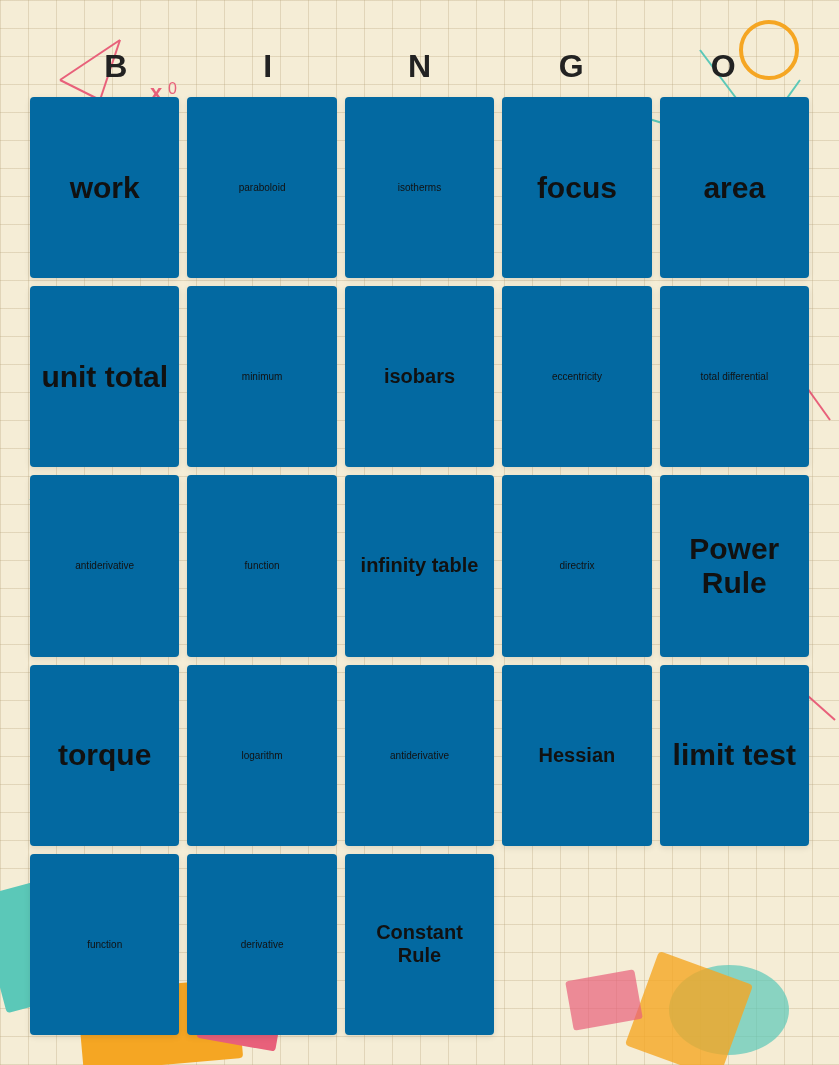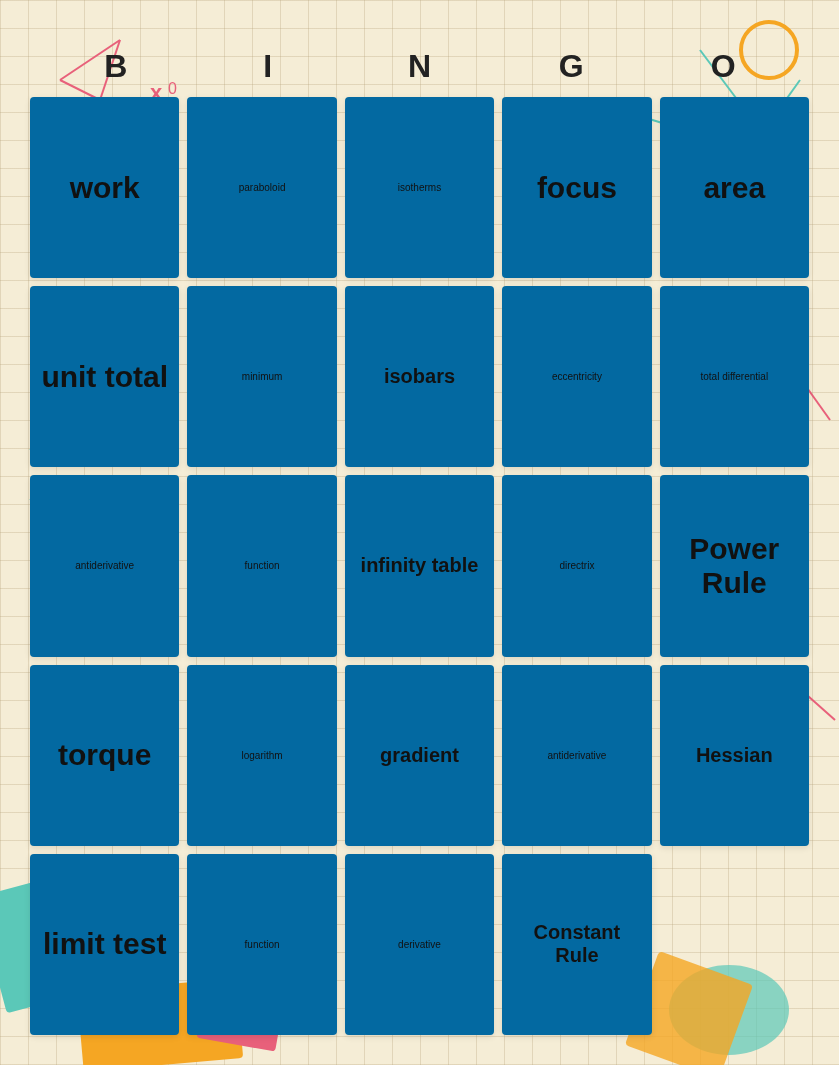--- a/index.html
+++ b/index.html
@@ -280,23 +280,20 @@
         <div class="bingo-cell">
           <span class="cell-text cell-large">Power Rule</span>
         </div>
         <div class="bingo-cell">
           <span class="cell-text cell-large">torque</span>
         </div>
         <div class="bingo-cell">
           <span class="cell-text cell-small">logarithm</span>
         </div>
         <div class="bingo-cell">
-          <span class="cell-text cell-medium">gradient</span>
-        </div>
-        <div class="bingo-cell">
           <span class="cell-text cell-small">antiderivative</span>
         </div>
         <div class="bingo-cell">
           <span class="cell-text cell-medium">Hessian</span>
         </div>
         <div class="bingo-cell">
           <span class="cell-text cell-large">limit test</span>
         </div>
         <div class="bingo-cell">
           <span class="cell-text cell-small">function</span>

